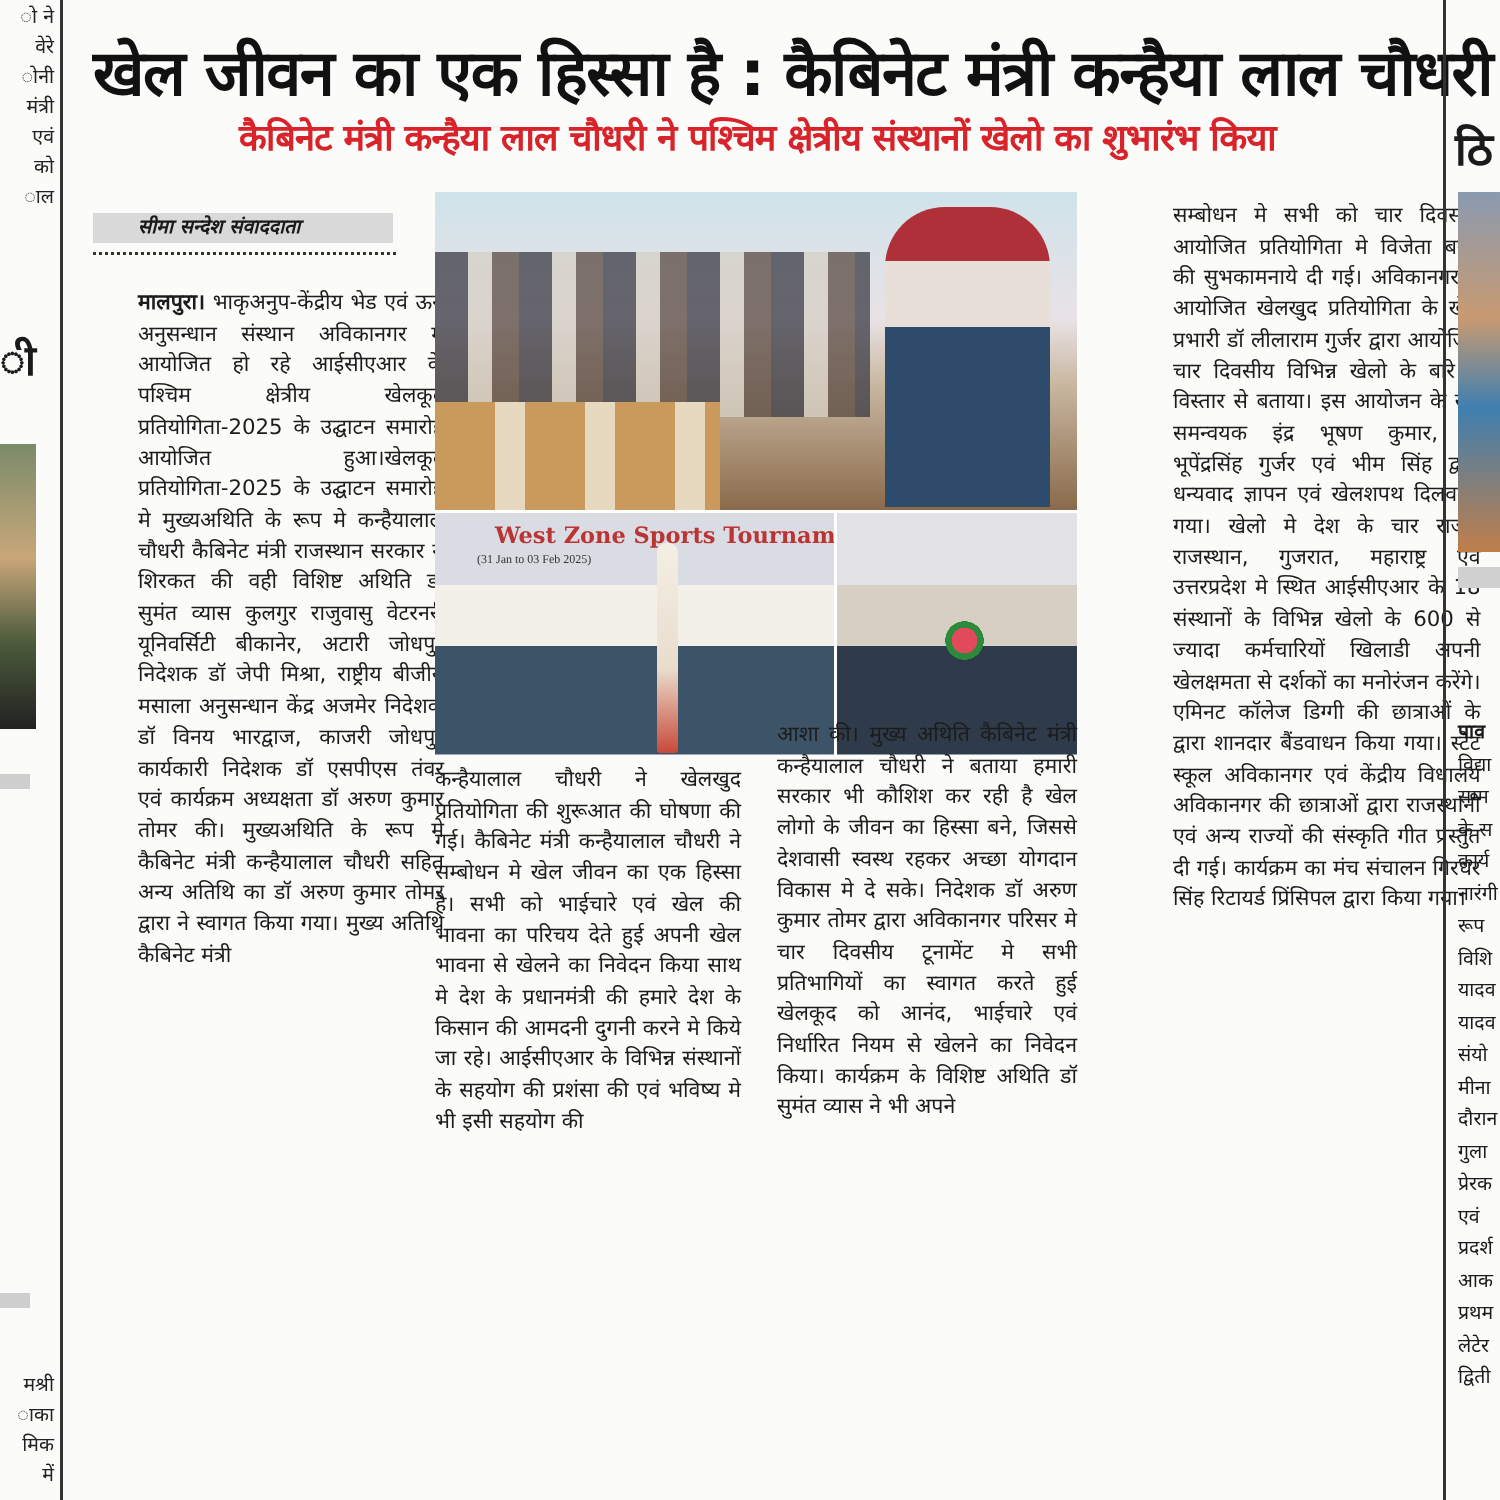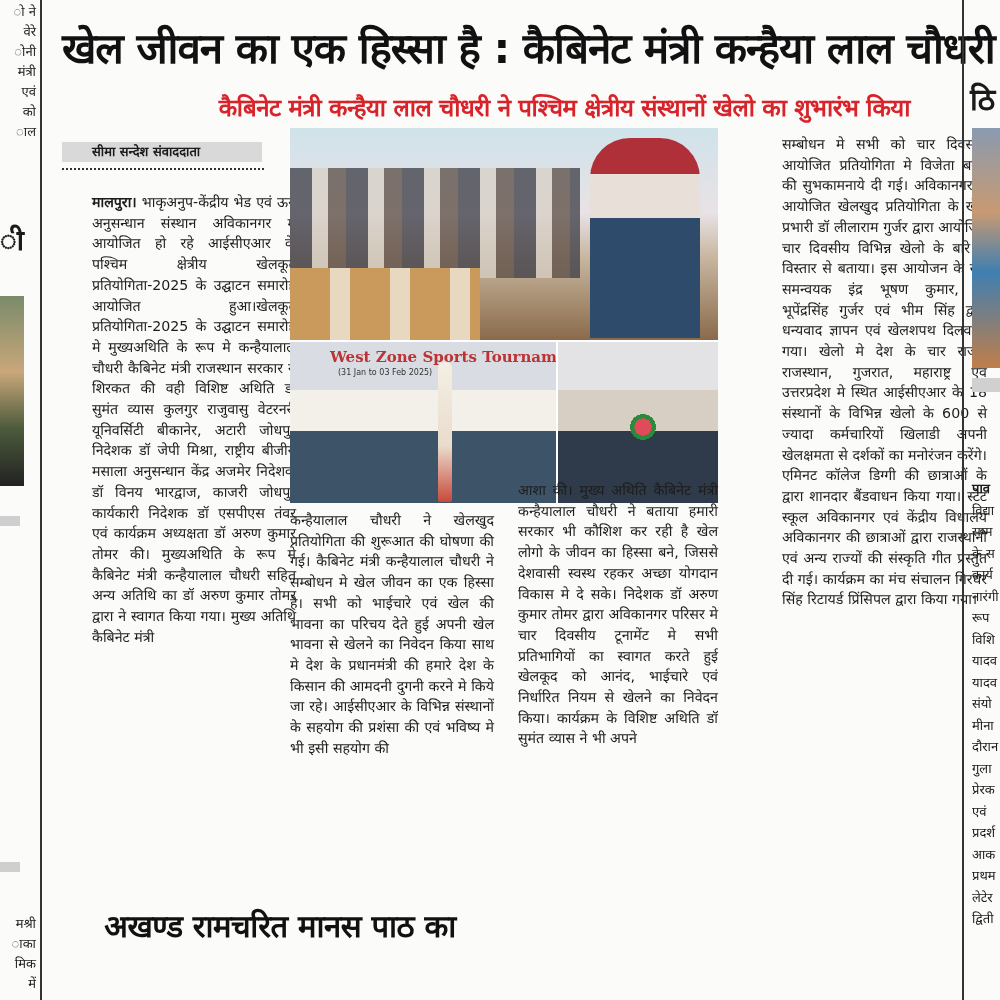--- a/index.html
+++ b/index.html
@@ -14,40 +14,40 @@
   .edge-big { position: absolute; left: 0; top: 220px; font-size: 28px; font-weight: bold; }
 
   .edge-right { position: absolute; left: 962px; top: 0; width: 38px; height: 1000px; overflow: hidden; }
   .edge-right .rule { position: absolute; left: 0; top: 0; width: 2px; height: 1000px; background: #333; }
   .edge-right .head { position: absolute; left: 8px; top: 78px; font-size: 30px; font-weight: bold; white-space: nowrap; }
   .edge-right .photo { position: absolute; left: 10px; top: 128px; width: 30px; height: 240px; background: linear-gradient(180deg,#8a9ab0,#c89a72 35%,#3f7fb0 60%,#c07e4a); }
   .edge-right .bar { position: absolute; left: 10px; top: 378px; width: 30px; height: 14px; background: #d0d0d0; }
   .edge-right .text { position: absolute; left: 10px; top: 430px; font-size: 13px; line-height: 21.5px; white-space: nowrap; }
 
   .headline { position: absolute; left: 62px; top: 24px; width: 885px; font-size: 42px; font-weight: bold; line-height: 50px; text-align: center; white-space: nowrap; letter-spacing: -1px; color: #111; }
-  .subhead { position: absolute; left: 100px; top: 92px; width: 810px; font-size: 24px; font-weight: bold; line-height: 32px; text-align: right; color: #d8232a; white-space: nowrap; letter-spacing: -0.5px; }
+  .subhead { position: absolute; left: 100px; top: 76px; width: 810px; font-size: 24px; font-weight: bold; line-height: 32px; text-align: center; color: #d8232a; white-space: nowrap; letter-spacing: -0.5px; }
 
-  .byline { position: absolute; left: 62px; top: 142px; width: 200px; height: 20px; background: #d9d9d9; font-size: 13px; font-weight: bold; line-height: 20px; padding-left: 30px; }
+  .byline { position: absolute; left: 62px; top: 142px; width: 200px; height: 20px; background: #d9d9d9; font-size: 13px; font-weight: bold; line-height: 20px; padding-left: 30px; font-style: italic; }
   .dots { position: absolute; left: 62px; top: 168px; width: 202px; border-top: 2px dotted #333; }
 
   .col { position: absolute; font-size: 14.2px; line-height: 20.7px; text-align: justify; color: #1c1c1c; }
   .col p { margin: 0; }
   .col .dateline { font-weight: bold; }
 
   .photo-collage { position: absolute; left: 290px; top: 128px; width: 428px; height: 375px; background: #fff; }
   .ph { position: absolute; overflow: hidden; }
   .ph-top { left: 0; top: 0; width: 428px; height: 212px; background:
       radial-gradient(circle at 82% 30%, #f1d6c2 0 18px, transparent 19px),
       linear-gradient(180deg, #cfe3ea 0%, #e9e2e6 40%, #c9b8a2 60%, #8a6a4a 100%); }
   .ph-top .speaker { position: absolute; left: 300px; top: 10px; width: 110px; height: 200px; background: linear-gradient(180deg,#b0303a 0 18%, #e8e0d8 18% 40%, #2f4b6b 40% 100%); border-radius: 40px 40px 0 0; }
   .ph-top .crowd { position: absolute; left: 0; top: 40px; width: 290px; height: 110px; background: repeating-linear-gradient(90deg, #3a3a44 0 22px, #d6cfc5 22px 38px, #5a4a42 38px 56px); opacity: .75; }
   .ph-top .tables { position: absolute; left: 0; top: 140px; width: 190px; height: 72px; background: repeating-linear-gradient(90deg,#c99a5c 0 40px,#e7d8c0 40px 60px); }
   .ph-bl { left: 0; top: 214px; width: 266px; height: 161px; background: linear-gradient(180deg,#d9dde3 0 30%, #f3efe9 30% 55%, #3d5468 55% 100%); }
   .ph-bl .banner { position: absolute; left: 40px; top: 6px; font-size: 15px; font-weight: bold; color: #b33; font-family: "DejaVu Serif", serif; white-space: nowrap; }
-  .ph-bl .banner-date { position: absolute; left: 48px; top: 26px; font-size: 8px; color: #333; white-space: nowrap; }
+  .ph-bl .banner-date { position: absolute; left: 28px; top: 26px; font-size: 8px; color: #333; white-space: nowrap; font-family: Liberation Serif, serif; }
   .ph-bl .torch { position: absolute; left: 148px; top: 20px; width: 14px; height: 140px; background: linear-gradient(180deg,#f4efe4,#e9dccd 60%,#c8493a); border-radius: 6px 6px 2px 2px; }
   .ph-br { left: 268px; top: 214px; width: 160px; height: 161px; background: linear-gradient(180deg,#e3e3e6 0 30%, #d8cfc4 30% 55%, #2f3b4a 55% 100%); }
   .ph-br .flowers { position: absolute; left: 70px; top: 70px; width: 30px; height: 30px; border-radius: 50%; background: radial-gradient(circle,#e14a5a 0 40%,#2c8a3c 41% 60%, transparent 61%); }
 
   .bottom-head { position: absolute; font-size: 31px; font-weight: bold; line-height: 44px; text-align: center; color: #111; letter-spacing: -0.5px; white-space: nowrap; }
 </style>
 </head>
 <body>
 
 <div class="edge-left">
@@ -105,21 +105,20 @@
 
 <div class="col" style="left:518px; top:480px; width:200px;">
   <p>आशा की। मुख्य अथिति कैबिनेट मंत्री कन्हैयालाल चौधरी ने बताया हमारी सरकार भी कौशिश कर रही है खेल लोगो के जीवन का हिस्सा बने, जिससे देशवासी स्वस्थ रहकर अच्छा योगदान विकास मे दे सके। निदेशक डॉ अरुण कुमार तोमर द्वारा अविकानगर परिसर मे चार दिवसीय टूनामेंट मे सभी प्रतिभागियों का स्वागत करते हुई खेलकूद को आनंद, भाईचारे एवं निर्धारित नियम से खेलने का निवेदन किया। कार्यक्रम के विशिष्ट अथिति डॉ सुमंत व्यास ने भी अपने</p>
 </div>
 
 <div class="col" style="left:782px; top:134px; width:205px;">
   <p>सम्बोधन मे सभी को चार दिवसीय आयोजित प्रतियोगिता मे विजेता बनने की सुभकामनाये दी गई। अविकानगर मे आयोजित खेलखुद प्रतियोगिता के खेल प्रभारी डॉ लीलाराम गुर्जर द्वारा आयोजित चार दिवसीय विभिन्न खेलो के बारे मे विस्तार से बताया। इस आयोजन के सह समन्वयक इंद्र भूषण कुमार, डॉ भूपेंद्रसिंह गुर्जर एवं भीम सिंह द्वारा धन्यवाद ज्ञापन एवं खेलशपथ दिलवाया गया। खेलो मे देश के चार राज्यों राजस्थान, गुजरात, महाराष्ट्र एवं उत्तरप्रदेश मे स्थित आईसीएआर के 18 संस्थानों के विभिन्न खेलो के 600 से ज्यादा कर्मचारियों खिलाडी अपनी खेलक्षमता से दर्शकों का मनोरंजन करेंगे। एमिनट कॉलेज डिग्गी की छात्राओं के द्वारा शानदार बैंडवाधन किया गया। स्टेट स्कूल अविकानगर एवं केंद्रीय विधालय अविकानगर की छात्राओं द्वारा राजस्थानी एवं अन्य राज्यों की संस्कृति गीत प्रस्तुत दी गई। कार्यक्रम का मंच संचालन गिरधर सिंह रिटायर्ड प्रिंसिपल द्वारा किया गया।</p>
 </div>
 
 <div class="bottom-head" style="left:60px; top:904px; width:440px;">
-  <div>अखण्ड रामचरित मानस पाठ का</div>
 </div>
 <div class="bottom-head" style="left:510px; top:904px; width:440px;">
 </div>
 
 <div class="edge-right">
   <div class="rule"></div>
   <div class="head">ठि</div>
   <div class="photo"></div>
   <div class="bar"></div>
   <div class="text">

